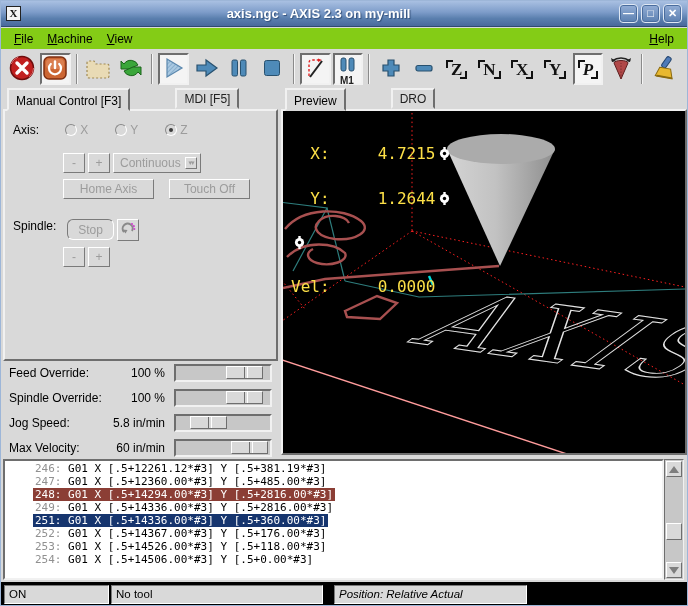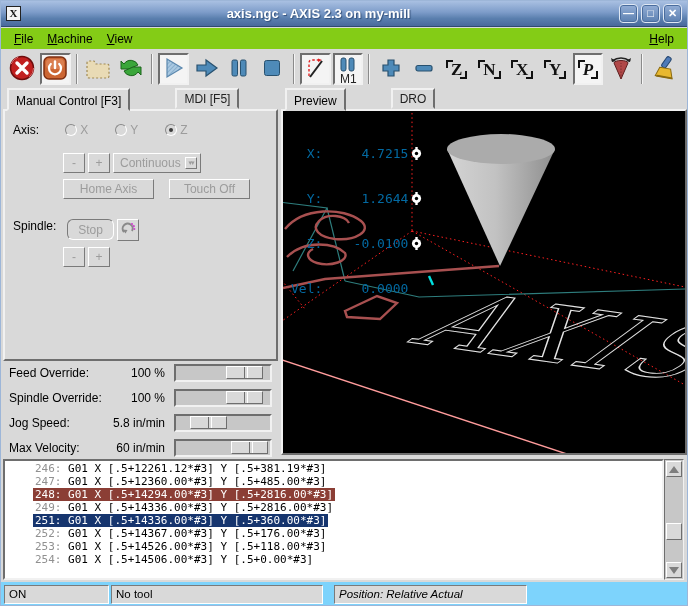--- a/index.html
+++ b/index.html
@@ -60,21 +60,21 @@
   .handle { position:absolute; top:0; height:13px; width:37px; background:#d9d9d9;
     border:1px solid; border-color:#fff #6e6e6e #6e6e6e #fff; }
   .handle::after { content:""; position:absolute; left:17px; top:0; width:2px; height:100%; border-left:1px solid #6e6e6e; border-right:1px solid #fff; }
 
   
   #right-col { position:absolute; left:280px; top:88px; width:406px; height:368px; }
   #preview-canvas { position:absolute; left:0; top:20px; width:406px; height:346px; background:#000;
     border:2px solid; border-color:#f1f1f1 #6e6e6e #6e6e6e #f1f1f1; }
   #preview-svg { position:absolute; left:0; top:0; }
   #dro-overlay { position:absolute; left:8px; top:5px; font-family:"DejaVu Sans Mono",monospace;
-    font-size:13px; line-height:15px; color:#0369a1; white-space:pre; }
+    font-size:16px; line-height:15px; color:#fde047; white-space:pre; }
   .dro-line { display:flex; align-items:center; }
   .homed-ic { margin-left:3px; }
 
   
   #gcode { position:absolute; left:2px; top:458px; width:661px; height:121px; background:#fff;
     border:2px solid; border-color:#6e6e6e #f1f1f1 #f1f1f1 #6e6e6e; overflow:hidden;
     font-family:"DejaVu Sans Mono",monospace; font-size:11px; line-height:13px; padding-top:1px; }
   .gl { white-space:pre; }
   .glw { display:inline-block; margin-left:28px; padding:0 2px; }
   .ln { color:#909090; }
@@ -86,21 +86,21 @@
   #gscroll { position:absolute; left:663px; top:458px; width:20px; height:121px; background:#c7c7c7;
     border:1px solid; border-color:#6e6e6e #f1f1f1 #f1f1f1 #6e6e6e; }
   .sb-btn { position:absolute; left:1px; width:16px; height:16px; background:#d9d9d9;
     border:1px solid; border-color:#fff #6e6e6e #6e6e6e #fff; display:flex; align-items:center; justify-content:center; }
   .arr-up { width:0; height:0; border-left:5px solid transparent; border-right:5px solid transparent; border-bottom:7px solid #7e7e7e; }
   .arr-dn { width:0; height:0; border-left:5px solid transparent; border-right:5px solid transparent; border-top:7px solid #7e7e7e; }
   #sb-thumb { position:absolute; left:1px; top:63px; width:16px; height:17px; background:#d9d9d9;
     border:1px solid; border-color:#fff #6e6e6e #6e6e6e #fff; }
 
   
-  #statusbar { position:absolute; left:0; top:581px; width:100%; height:24px; background:#7dd3fc; padding:2px 2px; }
+  #statusbar { position:absolute; left:0; top:581px; width:100%; height:24px; background:#000000; padding:2px 2px; }
   .st-cell { position:absolute; top:3px; height:19px; background:#d9d9d9; padding:2px 4px;
     border:1px solid; border-color:#7a7a7a #fff #fff #7a7a7a; font-size:11.5px; }
 </style>
 </head>
 <body>
 
 <div id="win">
 
   <div id="titlebar">
     <div id="win-icon">X</div>
@@ -199,21 +199,21 @@
             <path d="M7,21 L19,5" stroke="#222" stroke-width="2"></path>
           </svg>
       </span>
     </div>
     <div class="tool pressed">
       <span style="position:relative;">
         <svg width="22" height="24" viewBox="0 0 22 24">
             <rect x="4" y="2" width="5" height="13" rx="2" fill="#4e8ab8" stroke="#28516f"></rect>
             <rect x="12" y="2" width="5" height="13" rx="2" fill="#4e8ab8" stroke="#28516f"></rect>
           </svg>
-        <span style="position:absolute;left:3px;bottom:-3px;font-size:12px;color:#222;">M1</span>
+        <span style="position:absolute;left:3px;bottom:-3px;font-size:10px;color:#222;font-weight:bold;">M1</span>
       </span>
     </div>
     <div class="tsep"></div>
     <div class="tool">
       <span>
         <svg width="22" height="22" viewBox="0 0 22 22">
             <path d="M8,3 h6 v5 h5 v6 h-5 v5 h-6 v-5 H3 V8 h5 Z" fill="#4e8ab8" stroke="#28516f" stroke-width="1.2"></path>
           </svg>
       </span>
     </div>
@@ -397,21 +397,21 @@
         <div class="dro-line"><span>  X:     4.7215</span><svg class="homed-ic" width="11" height="13" viewBox="0 0 11 13">
               <rect x="4.3" y="0" width="2.4" height="13" fill="#fff"></rect>
               <circle cx="5.5" cy="6.5" r="4.6" fill="#fff"></circle>
               <circle cx="5.5" cy="6.5" r="1.7" fill="#000"></circle>
             </svg></div>
         <div class="dro-line"><span>  Y:     1.2644</span><svg class="homed-ic" width="11" height="13" viewBox="0 0 11 13">
               <rect x="4.3" y="0" width="2.4" height="13" fill="#fff"></rect>
               <circle cx="5.5" cy="6.5" r="4.6" fill="#fff"></circle>
               <circle cx="5.5" cy="6.5" r="1.7" fill="#000"></circle>
             </svg></div>
-        <div class="dro-line"><span>  Z:    -0.0100</span><svg class="homed-ic" width="11" height="13" viewBox="0 0 11 13">
+        <div class="dro-line"><svg class="homed-ic" width="11" height="13" viewBox="0 0 11 13">
               <rect x="4.3" y="0" width="2.4" height="13" fill="#fff"></rect>
               <circle cx="5.5" cy="6.5" r="4.6" fill="#fff"></circle>
               <circle cx="5.5" cy="6.5" r="1.7" fill="#000"></circle>
             </svg></div>
         <div class="dro-line"><span>Vel:     0.0000</span></div>
       </div>
     </div>
   </div>
 
   <div id="gcode">

